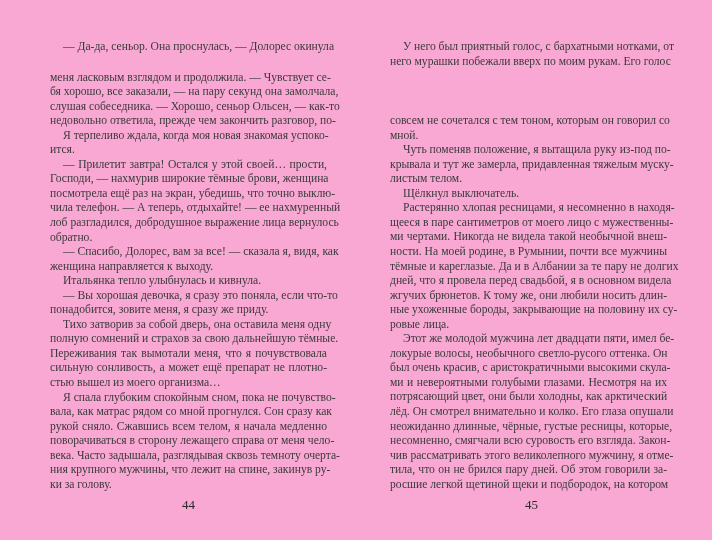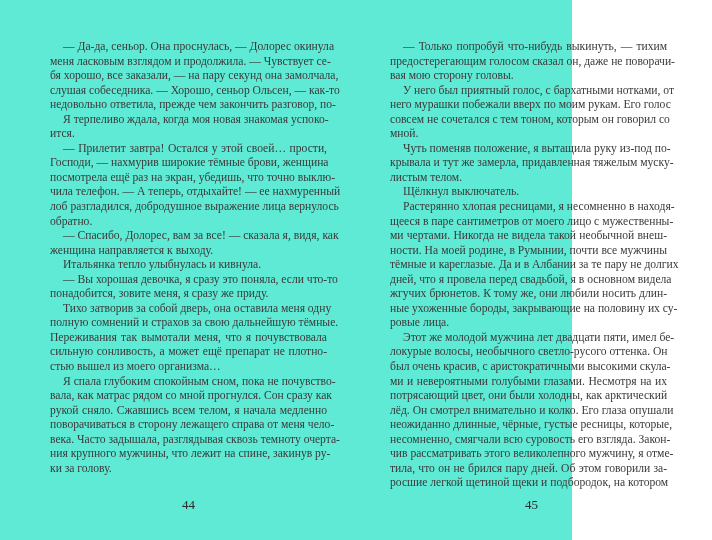--- a/index.html
+++ b/index.html
@@ -1,17 +1,17 @@
 <!DOCTYPE html>
 <html><head>
 <meta charset="utf-8">
 <style>
   html, body { margin: 0; padding: 0; background: #ffffff; }
   body { width: 712px; height: 540px; position: relative; overflow: hidden; }
-  .spread { position: absolute; left: 0; top: 0; width: 572px; height: 540px; background: #5eead4; }
+  .spread { position: absolute; left: 0; top: 0; width: 712px; height: 540px; background: #f9a8d4; }
   .page { position: absolute; top: 0; height: 540px; width: 356px; }
   .page.left { left: 0; }
   .page.right { left: 356px; }
   .text-block {
     position: absolute; top: 40px;
     width: 277px;
     font-family: "Liberation Serif", "DejaVu Serif", serif;
     font-size: 11.6px; line-height: 14.55px;
     color: #3a3a3a;
     text-align: justify;
@@ -31,21 +31,21 @@
   .page.right .page-number { left: 169px; }
 </style>
 </head>
 <body>
 
 <div class="spread">
   <div class="page left">
     <div class="text-block">
         <p>
           <span class="line">— Да-да, сеньор. Она проснулась, — Долорес окинула</span>
-          <span class="line" style="text-indent: 0px;">меня ласковым   взглядом и  продолжила. — Чувствует се-</span>
+          <span class="line" style="text-indent: 0px; margin-top: 16px;">меня ласковым   взглядом и  продолжила. — Чувствует се-</span>
           <span class="line" style="text-indent: 0px;">бя хорошо, все заказали, — на пару секунд она замолчала,</span>
           <span class="line" style="text-indent: 0px;">слушая собеседника. — Хорошо, сеньор Ольсен, — как-то</span>
           <span class="line" style="text-indent: 0px;">недовольно ответила, прежде чем закончить разговор, по-</span>
         </p>
         <p>
           <span class="line">Я терпеливо ждала, когда моя новая знакомая успоко-</span>
           <span class="line last" style="text-indent: 0px;">ится.</span>
         </p>
         <p>
           <span class="line">— Прилетит завтра! Остался у этой своей… прости,</span>
@@ -81,28 +81,23 @@
           <span class="line" style="text-indent: 0px;">века. Часто задышала, разглядывая сквозь темноту очерта-</span>
           <span class="line" style="text-indent: 0px;">ния крупного мужчины, что лежит на спине, закинув ру-</span>
           <span class="line last" style="text-indent: 0px;">ки за голову.</span>
         </p>
       </div>
     <div class="page-number">44</div>
   </div>
   <div class="page right">
     <div class="text-block">
         <p>
-          <span class="line">— Только  попробуй что-нибудь выкинуть, — тихим</span>
-          <span class="line" style="text-indent: 0px;">предостерегающим голосом сказал он, даже не поворачи-</span>
-          <span class="line last" style="text-indent: 0px;">вая мою сторону головы.</span>
-        </p>
-        <p>
           <span class="line">У него был приятный голос, с бархатными нотками, от</span>
           <span class="line" style="text-indent: 0px;">него мурашки побежали вверх по моим рукам. Его голос</span>
-          <span class="line" style="text-indent: 0px;">совсем не сочетался   с тем тоном, которым он говорил со</span>
+          <span class="line" style="text-indent: 0px; margin-top: 45px;">совсем не сочетался   с тем тоном, которым он говорил со</span>
           <span class="line last" style="text-indent: 0px;">мной.</span>
         </p>
         <p>
           <span class="line">Чуть поменяв положение, я вытащила руку из-под по-</span>
           <span class="line" style="text-indent: 0px;">крывала и тут же замерла, придавленная тяжелым муску-</span>
           <span class="line last" style="text-indent: 0px;">листым телом.</span>
         </p>
         <p>
           <span class="line last">Щёлкнул выключатель.</span>
         </p>

